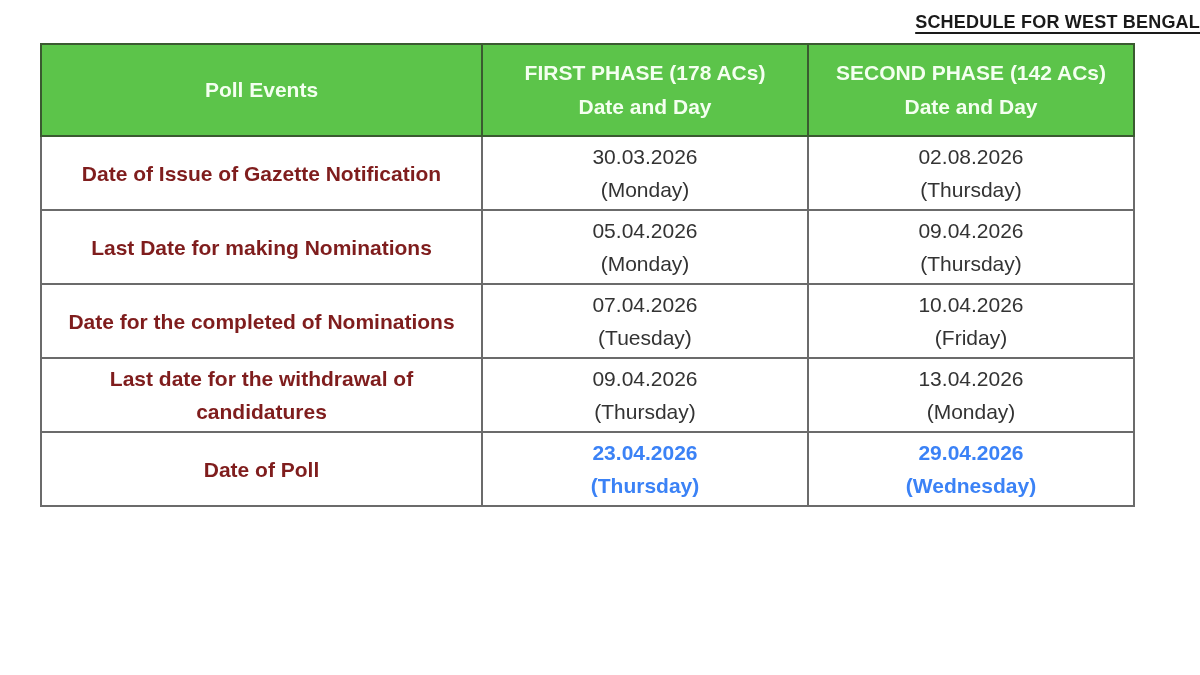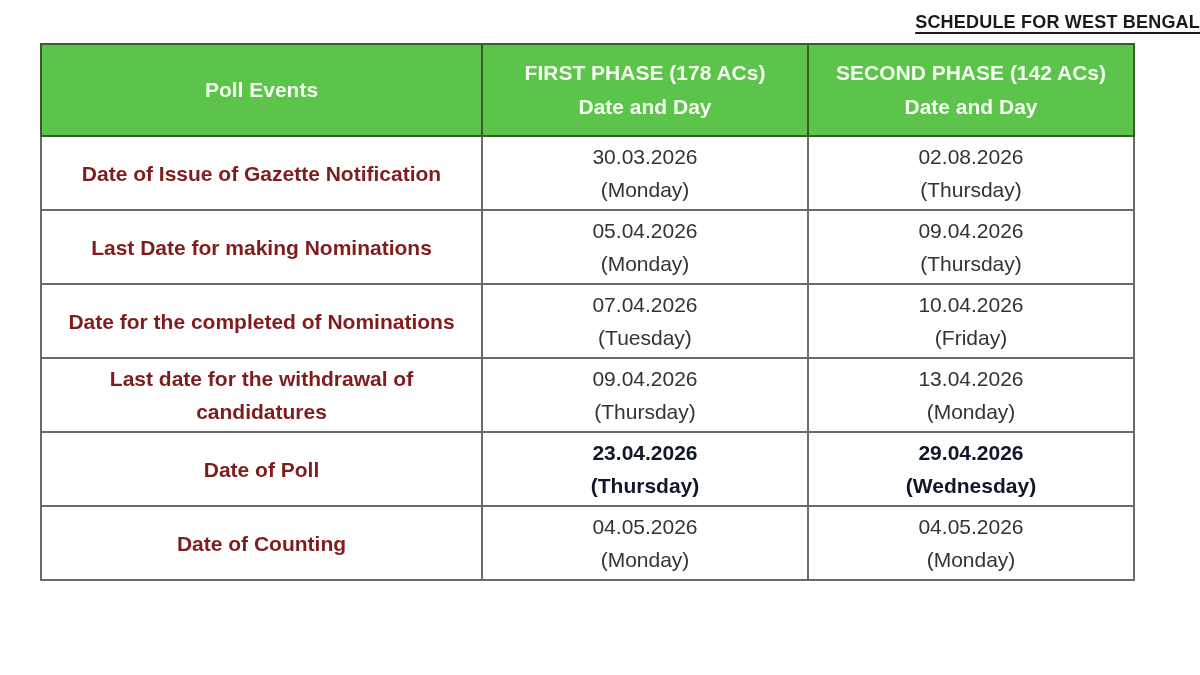--- a/index.html
+++ b/index.html
@@ -62,21 +62,21 @@
       font-weight: bold;
       text-align: center;
       color: #7f1d1d;
     }
     td.date {
       text-align: center;
       color: #333333;
     }
     td.date.bold {
       font-weight: bold;
-      color: #0f172a;
+      color: #3b82f6;
     }
     .col-event { width: 441px; }
     .col-p1 { width: 326px; }
     .col-p2 { width: 326px; }
     .line { display: block; }
   </style>
 </head>
 <body>
 
 <div class="title">SCHEDULE FOR WEST BENGAL</div>
@@ -151,25 +151,14 @@
       <td class="event">Date of Poll</td>
       <td class="date bold">
         <span class="line">23.04.2026</span>
         <span class="line">(Thursday)</span>
       </td>
       <td class="date bold">
         <span class="line">29.04.2026</span>
         <span class="line">(Wednesday)</span>
       </td>
     </tr>
-    <tr>
-      <td class="event">Date of Counting</td>
-      <td class="date">
-        <span class="line">04.05.2026</span>
-        <span class="line">(Monday)</span>
-      </td>
-      <td class="date">
-        <span class="line">04.05.2026</span>
-        <span class="line">(Monday)</span>
-      </td>
-    </tr>
   </tbody>
 </table>
 
 </body></html>

